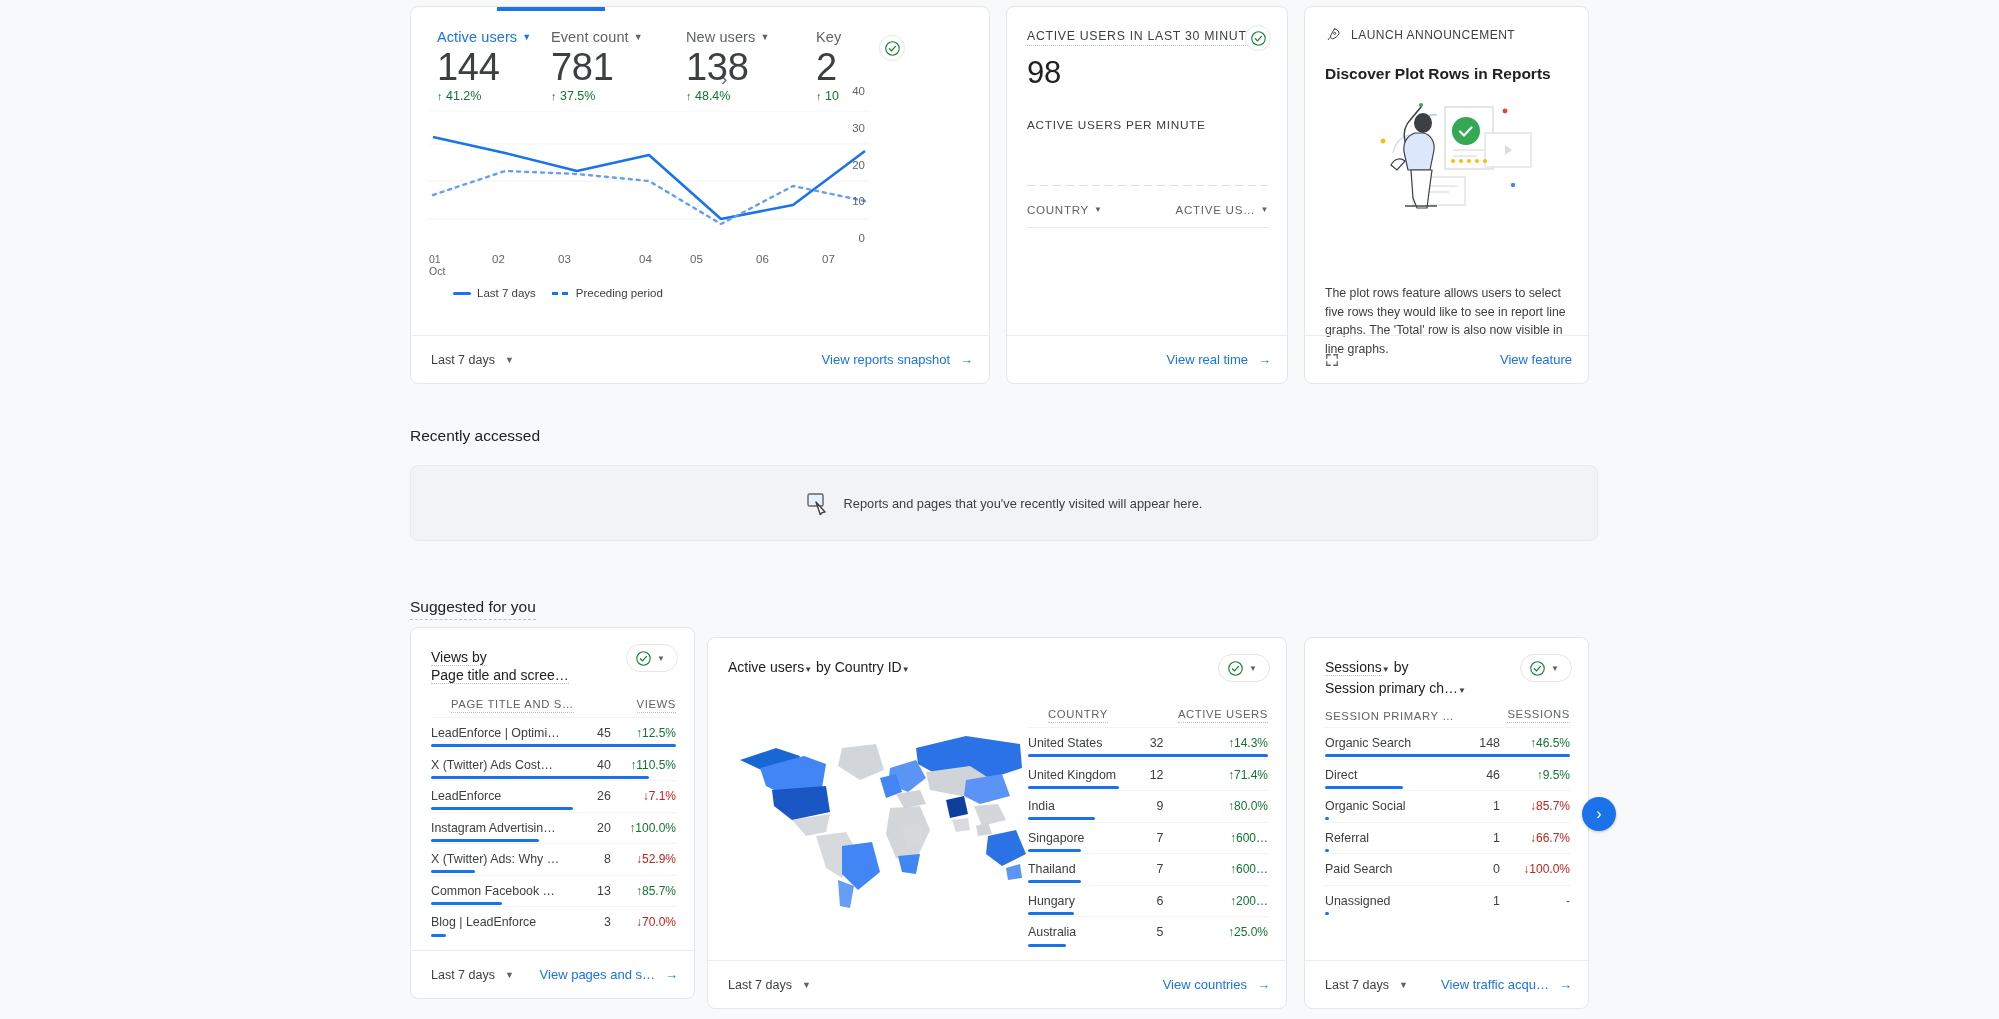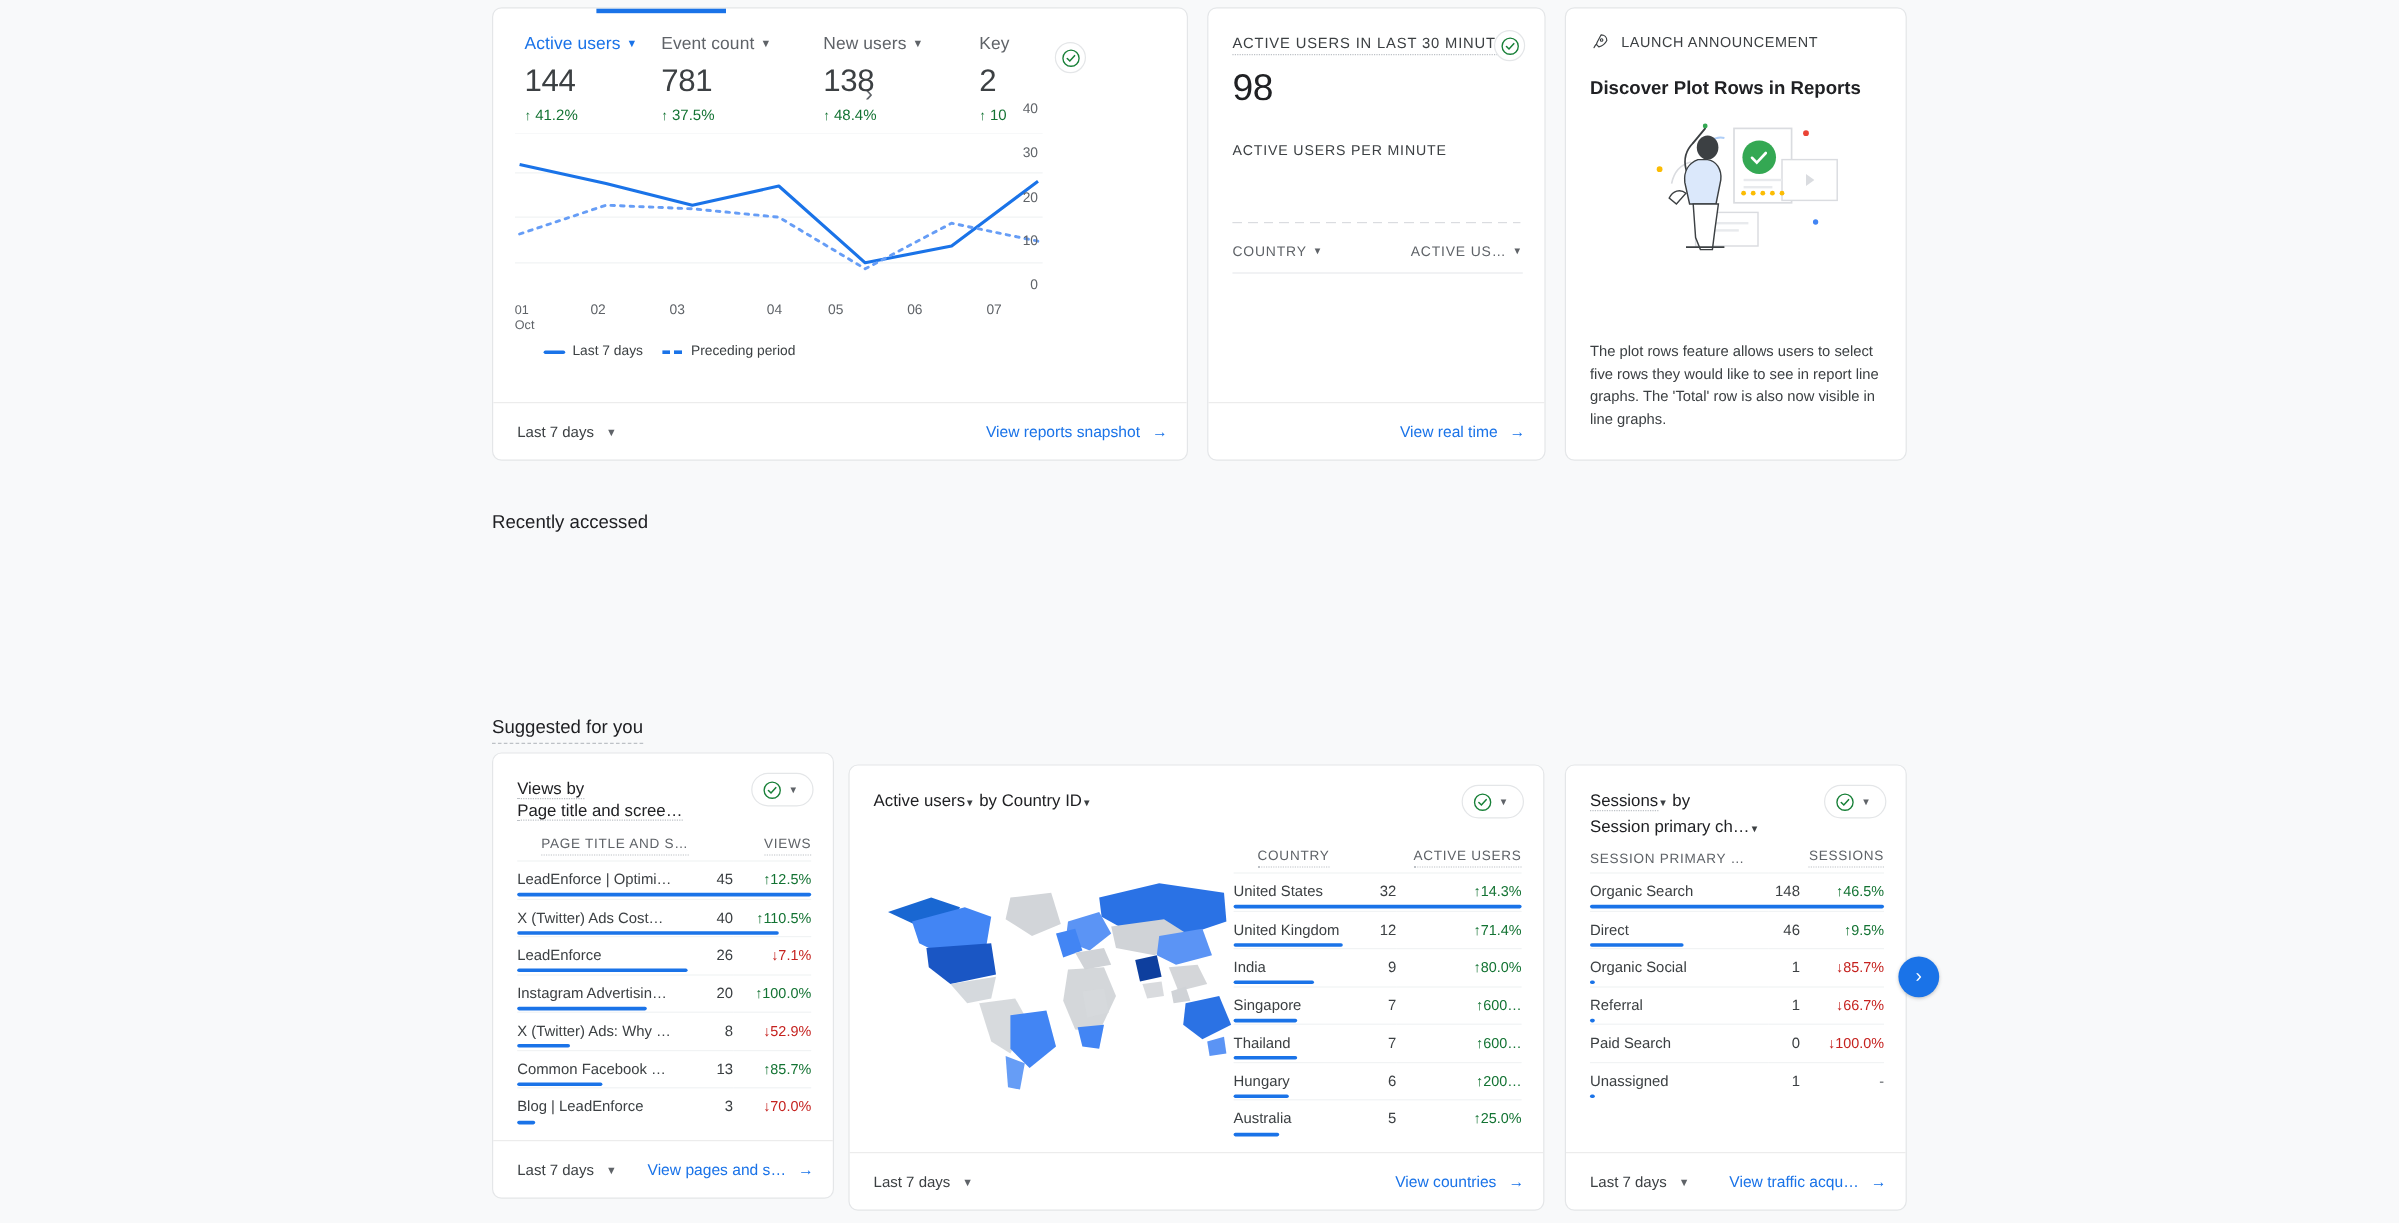--- a/index.html
+++ b/index.html
@@ -27,21 +27,21 @@
 
   .card-topbar { position: absolute; left: 86px; top: 0; width: 108px; height: 4px; background: #1a73e8; }
 
   .metrics-row { position: absolute; left: 0; top: 22px; width: 100%; height: 82px; }
   .metric { position: absolute; top: 0; }
   .metric .m-label {
     font-size: 14.5px; color: #5f6368; letter-spacing: .1px; white-space: nowrap;
   }
   .metric.active .m-label { color: #1a73e8; }
   .m-caret { display: inline-block; margin-left: 5px; font-size: 9px; vertical-align: 2px; }
-  .m-value { font-size: 26px; font-weight: 400; color: #3c4043; line-height: 36px; margin-top: 4px; letter-spacing: -.3px; }
+  .m-value { font-size: 38px; font-weight: 400; color: #3c4043; line-height: 36px; margin-top: 4px; letter-spacing: -.3px; }
   .m-delta { font-size: 12.5px; margin-top: 4px; color: #137333; white-space: nowrap; }
   .m-arrow { font-size: 11px; }
 
   .nav-arrow {
     position: absolute; color: #5f6368; font-size: 19px; line-height: 1;
     background: none; border: none; cursor: pointer; font-family: "Liberation Sans", sans-serif;
   }
   #next-arrow { left: 310px; top: 40px; }
 
   .check-pill {
@@ -332,23 +332,40 @@
         <circle cx="100" cy="68" r="2"></circle>
           <circle cx="108" cy="68" r="2"></circle>
           <circle cx="116" cy="68" r="2"></circle>
         <circle cx="124" cy="68" r="2"></circle>
           <circle cx="132" cy="68" r="2"></circle>
       </g>
     </svg>
 
     <div class="ins-body">The plot rows feature allows users to select five rows they would like to see in report line graphs. The 'Total' row is also now visible in line graphs.</div>
 
+    <div class="card-footer">
+      <button class="date-select">
+        <svg class="fs-icon" viewBox="0 0 24 24">
+          <path d="M3 9V3h6M21 9V3h-6M3 15v6h6M21 15v6h-6" fill="none" stroke="#5f6368" stroke-width="2.2" stroke-linecap="round"></path>
+        </svg>
+      </button>
+      <button class="link-action">
+        <span>View feature</span>
+      </button>
+    </div>
   </div>
 
   <div class="sec-title" id="recently-title">Recently accessed</div>
+  <div id="recent-empty">
+    <svg width="24" height="24" viewBox="0 0 24 24">
+      <rect x="2" y="3" width="15" height="12" rx="1.5" fill="#e8f0fe" stroke="#5f6368" stroke-width="1.4"></rect>
+      <path d="M10 11l9 10-3 .6-1.6 2.2z" fill="#fff" stroke="#3c4043" stroke-width="1.4" stroke-linejoin="round"></path>
+    </svg>
+    <div class="txt">Reports and pages that you've recently visited will appear here.</div>
+  </div>
 
   <div class="sec-title" id="suggested-title">Suggested for you</div>
 
   <div class="card" id="views-card">
     <div class="sg-title">
       <span class="u">Views by</span><br>
       <span class="u">Page title and scree…</span>
     </div>
     <div class="sg-pill">
       <svg viewBox="0 0 24 24">

